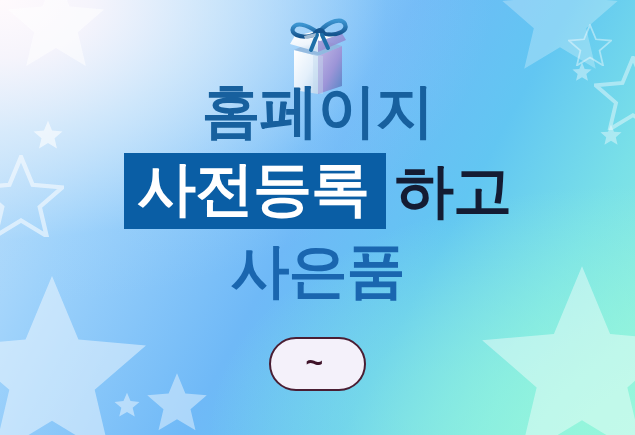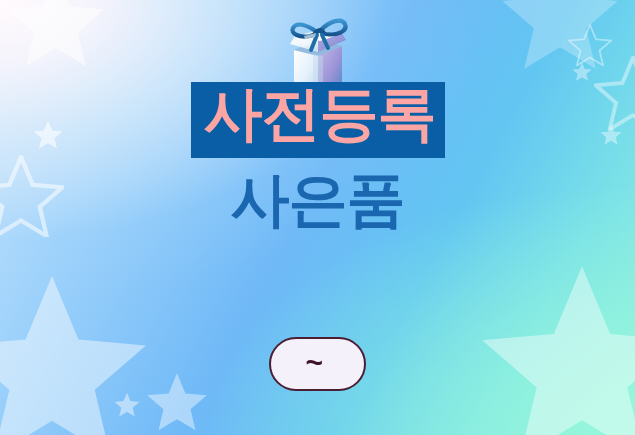--- a/index.html
+++ b/index.html
@@ -73,24 +73,23 @@
     letter-spacing: -1px;
     margin-bottom: 13px;
     display: flex;
     align-items: center;
     justify-content: center;
     gap: 9px;
   }
   .highlight {
     display: inline-block;
     background: #0A5EA5;
-    color: #fca5a5;
-    padding: 7px 9px 10px 13px;
+    color: #ffffff;
+    padding: 7px 17px 10px 13px;
     line-height: 1;
-    font-family: Liberation Mono, monospace;
   }
   .plain-dark {
     color: #141C33;
   }
 
   .line-3 {
     font-size: 59px;
     font-weight: 800;
     letter-spacing: -1px;
     display: flex;
@@ -231,23 +230,25 @@
 
       <path d="M47 27 L41 42" fill="none" stroke="#1E6FA8" stroke-width="4" stroke-linecap="round"></path>
       <path d="M52 27 L58 40" fill="none" stroke="#1E6FA8" stroke-width="4" stroke-linecap="round"></path>
 
       <path d="M34 28 L46 25 L45 29 L35 31 Z" fill="#ffffff" opacity="0.6"></path>
     </svg>
   </div>
 
   <div class="content">
 
+    <div class="line line-1">홈페이지</div>
 
     <div class="line line-2">
       <span class="highlight">사전등록</span>
+      <span class="plain-dark">하고</span>
     </div>
 
     <div class="line line-3">
       <span class="accent-blue">사은품</span>
     </div>
 
   </div>
 
   <div class="pill-row">
     <div class="pill">

